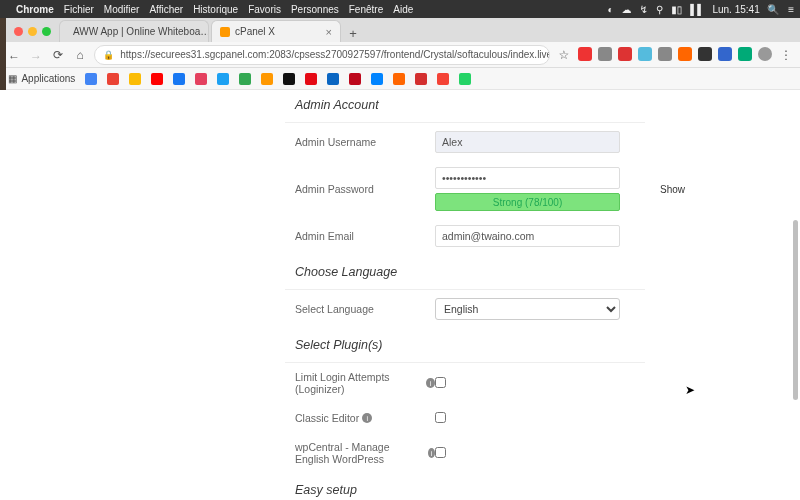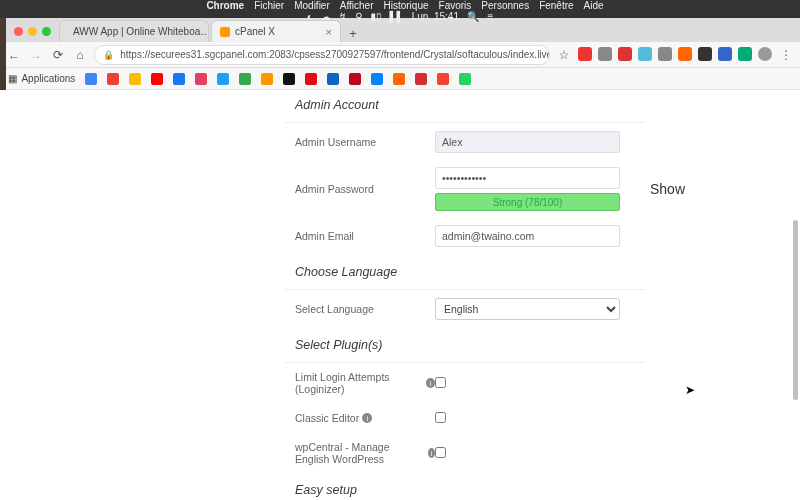--- a/index.html
+++ b/index.html
@@ -1,19 +1,19 @@
 <!DOCTYPE html>
 <html><head>
 <meta charset="utf-8">
 <style>
   * { margin: 0; padding: 0; box-sizing: border-box; font-family: -apple-system, BlinkMacSystemFont, "Segoe UI", Helvetica, Arial, sans-serif; }
   body { width: 800px; height: 500px; background: #f5f5f5; overflow: hidden; position: relative; }
 
   
-  .mac-menubar { height: 18px; background: rgba(40,40,40,0.95); color: #eee; display: flex; align-items: center; font-size: 10px; padding: 0 6px; justify-content: space-between; flex-direction: column; }
+  .mac-menubar { height: 18px; background: rgba(40,40,40,0.95); color: #eee; display: flex; align-items: center; font-size: 10px; padding: 0 6px; justify-content: space-between; }
   .mac-menubar .left { display: flex; gap: 10px; align-items: center; }
   .mac-menubar .right { display: flex; gap: 8px; align-items: center; }
   .apple { font-size: 11px; }
 
   
   .chrome-top { background: #ddd; height: 24px; display: flex; align-items: flex-end; padding-left: 14px; border-bottom: 0; }
   .traffic { display: flex; gap: 5px; padding-bottom: 6px; margin-right: 8px; }
   .dot { width: 9px; height: 9px; border-radius: 50%; }
   .dot.red { background: #ff5f57; } .dot.yellow { background: #febc2e; } .dot.green { background: #28c840; }
   .tabs { display: flex; align-items: flex-end; }
@@ -39,21 +39,21 @@
   .page { position: absolute; top: 90px; left: 0; right: 0; bottom: 0; background: #fff; overflow: hidden; }
   .panel { position: absolute; left: 285px; top: 0; width: 360px; }
   .section-title { font-size: 12.5px; color: #3a3a3a; font-weight: 500; margin: 8px 0 10px 10px; font-style: italic; }
   .divider { border-top: 1px solid #eee; margin: 4px 0 8px 0; }
   .row { display:flex; align-items:center; margin-bottom: 14px; }
   .row .lbl { width: 150px; font-size: 10.5px; color: #666; padding-left: 10px; display:flex; align-items:center; gap:3px;}
   .row .ctl { width: 185px; }
   .txt { width: 100%; height: 22px; border: 1px solid #ddd; border-radius: 2px; font-size: 10.5px; color:#555; padding: 0 6px; background:#fff; display:flex; align-items:center; }
   .txt.filled { background: #eef0f6; align-items: center; }
   .strength { height: 18px; background: #7de37d; border: 1px solid #5cc95c; border-radius: 2px; text-align:center; font-size:10px; color:#2a5; display:flex; align-items:center; justify-content:center; margin-top:4px; }
-  .show-link { font-size: 14px; color: #333; position:absolute; right:-40px; }
+  .show-link { font-size: 10px; color: #333; position:absolute; right:-40px; }
   .pw-row { position: relative; }
   select.sel { width: 100%; height: 22px; border: 1px solid #ccc; border-radius: 3px; font-size: 10.5px; color:#444; padding: 0 4px; background:#fff; }
   .chk { width: 11px; height: 11px; }
   .info { display:inline-flex; width:10px; height:10px; border-radius:50%; background:#888; color:#fff; font-size:7px; align-items:center; justify-content:center; }
 
   
   .scroll { position:absolute; right:2px; top: 130px; width:5px; height: 180px; background: rgba(0,0,0,0.25); border-radius:3px; }
 
   
   .cursor { position:absolute; left: 685px; top: 293px; font-size: 12px; color:#000; }

